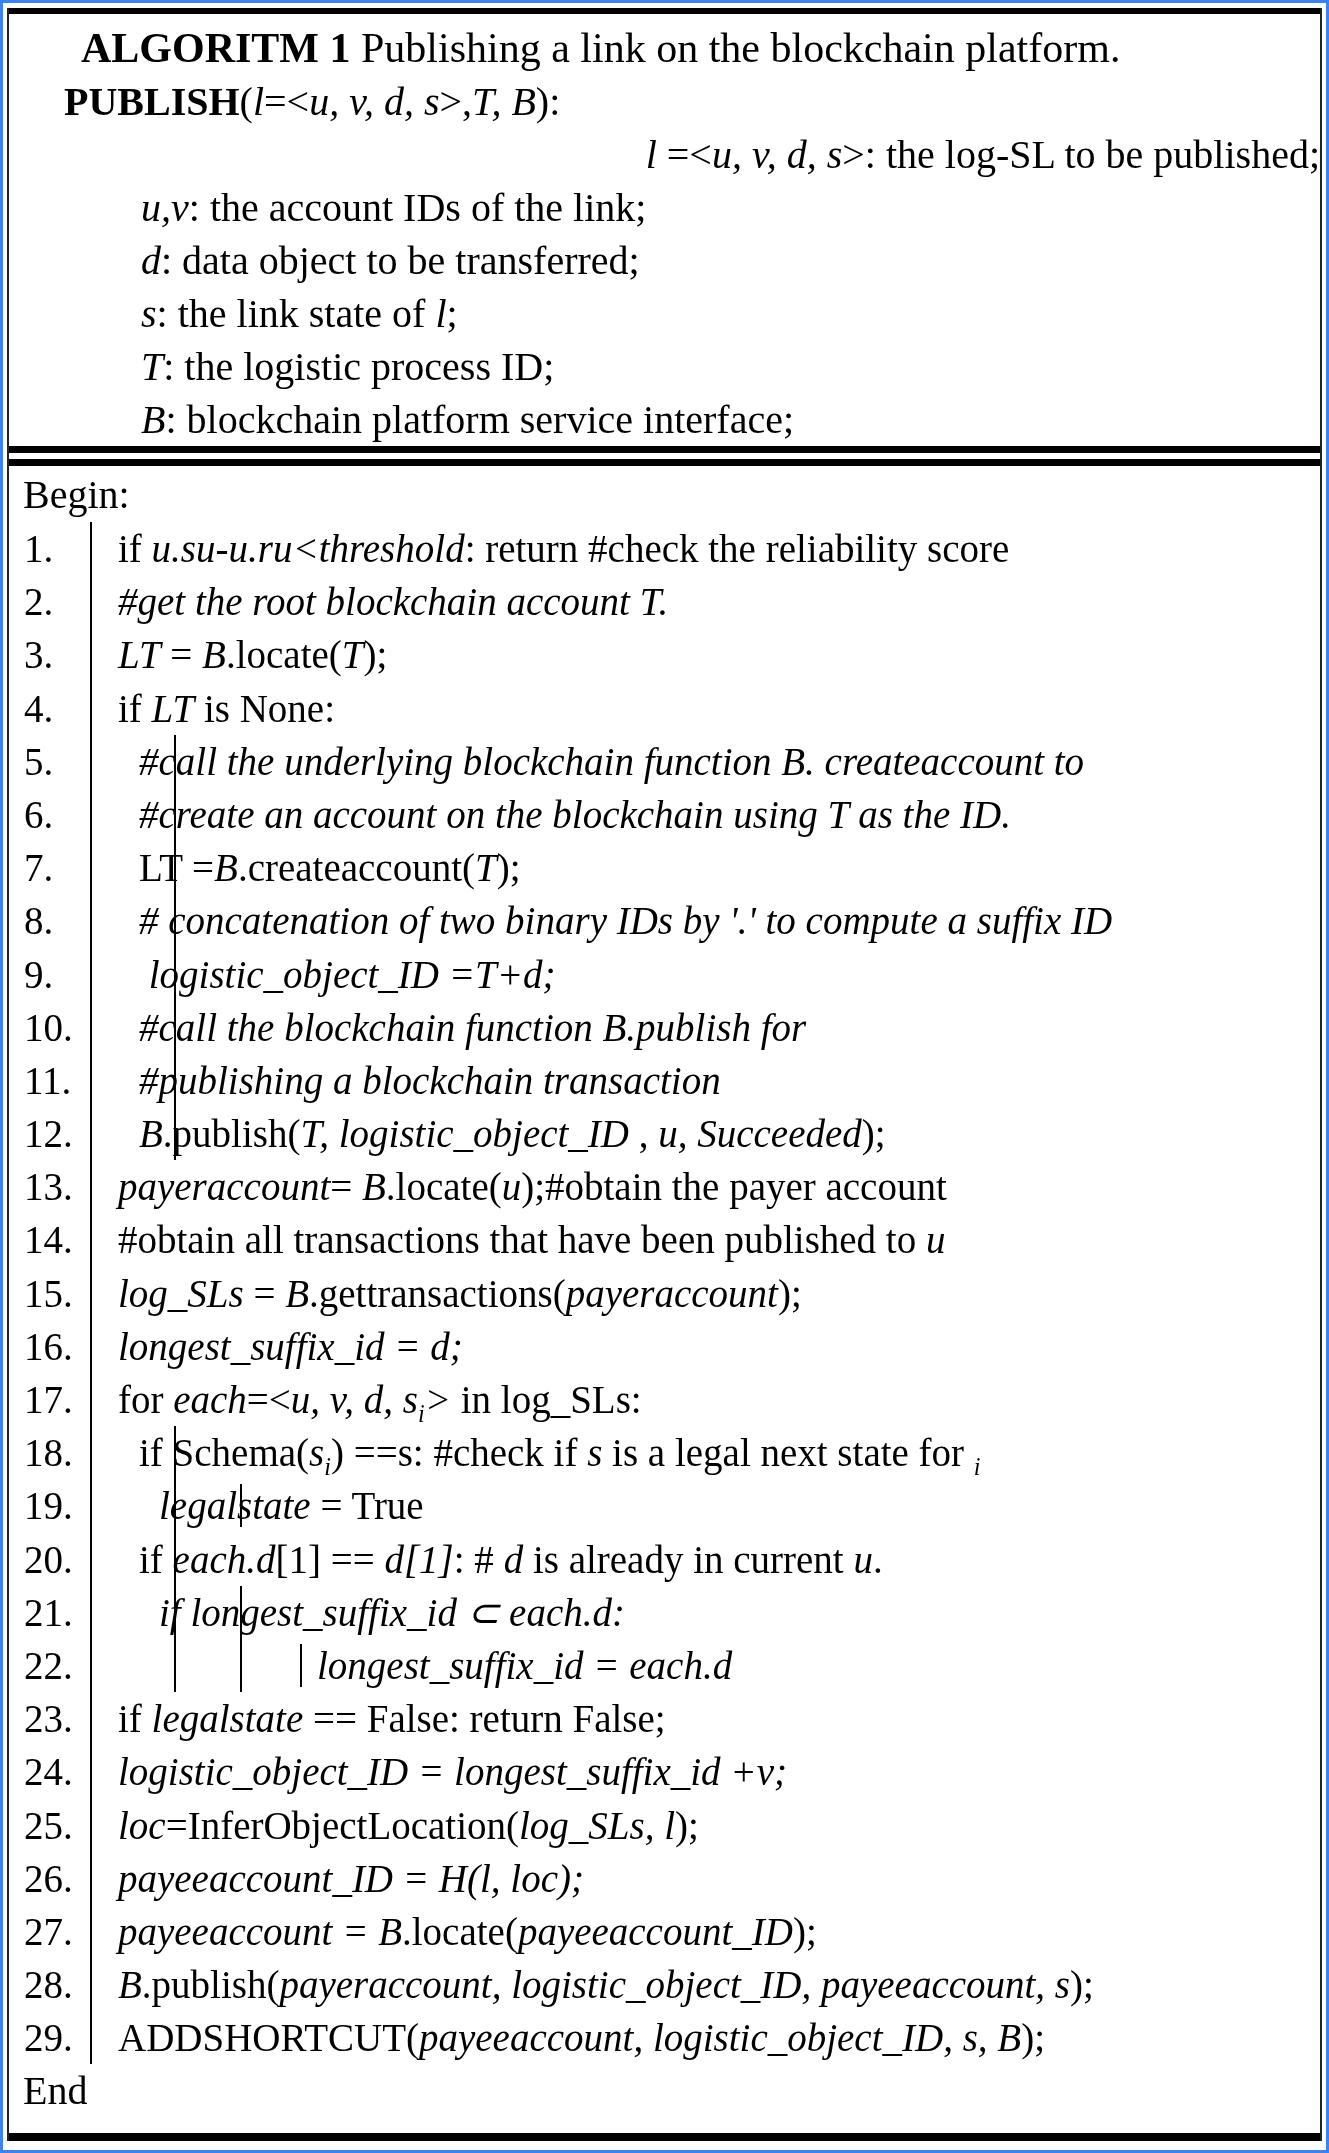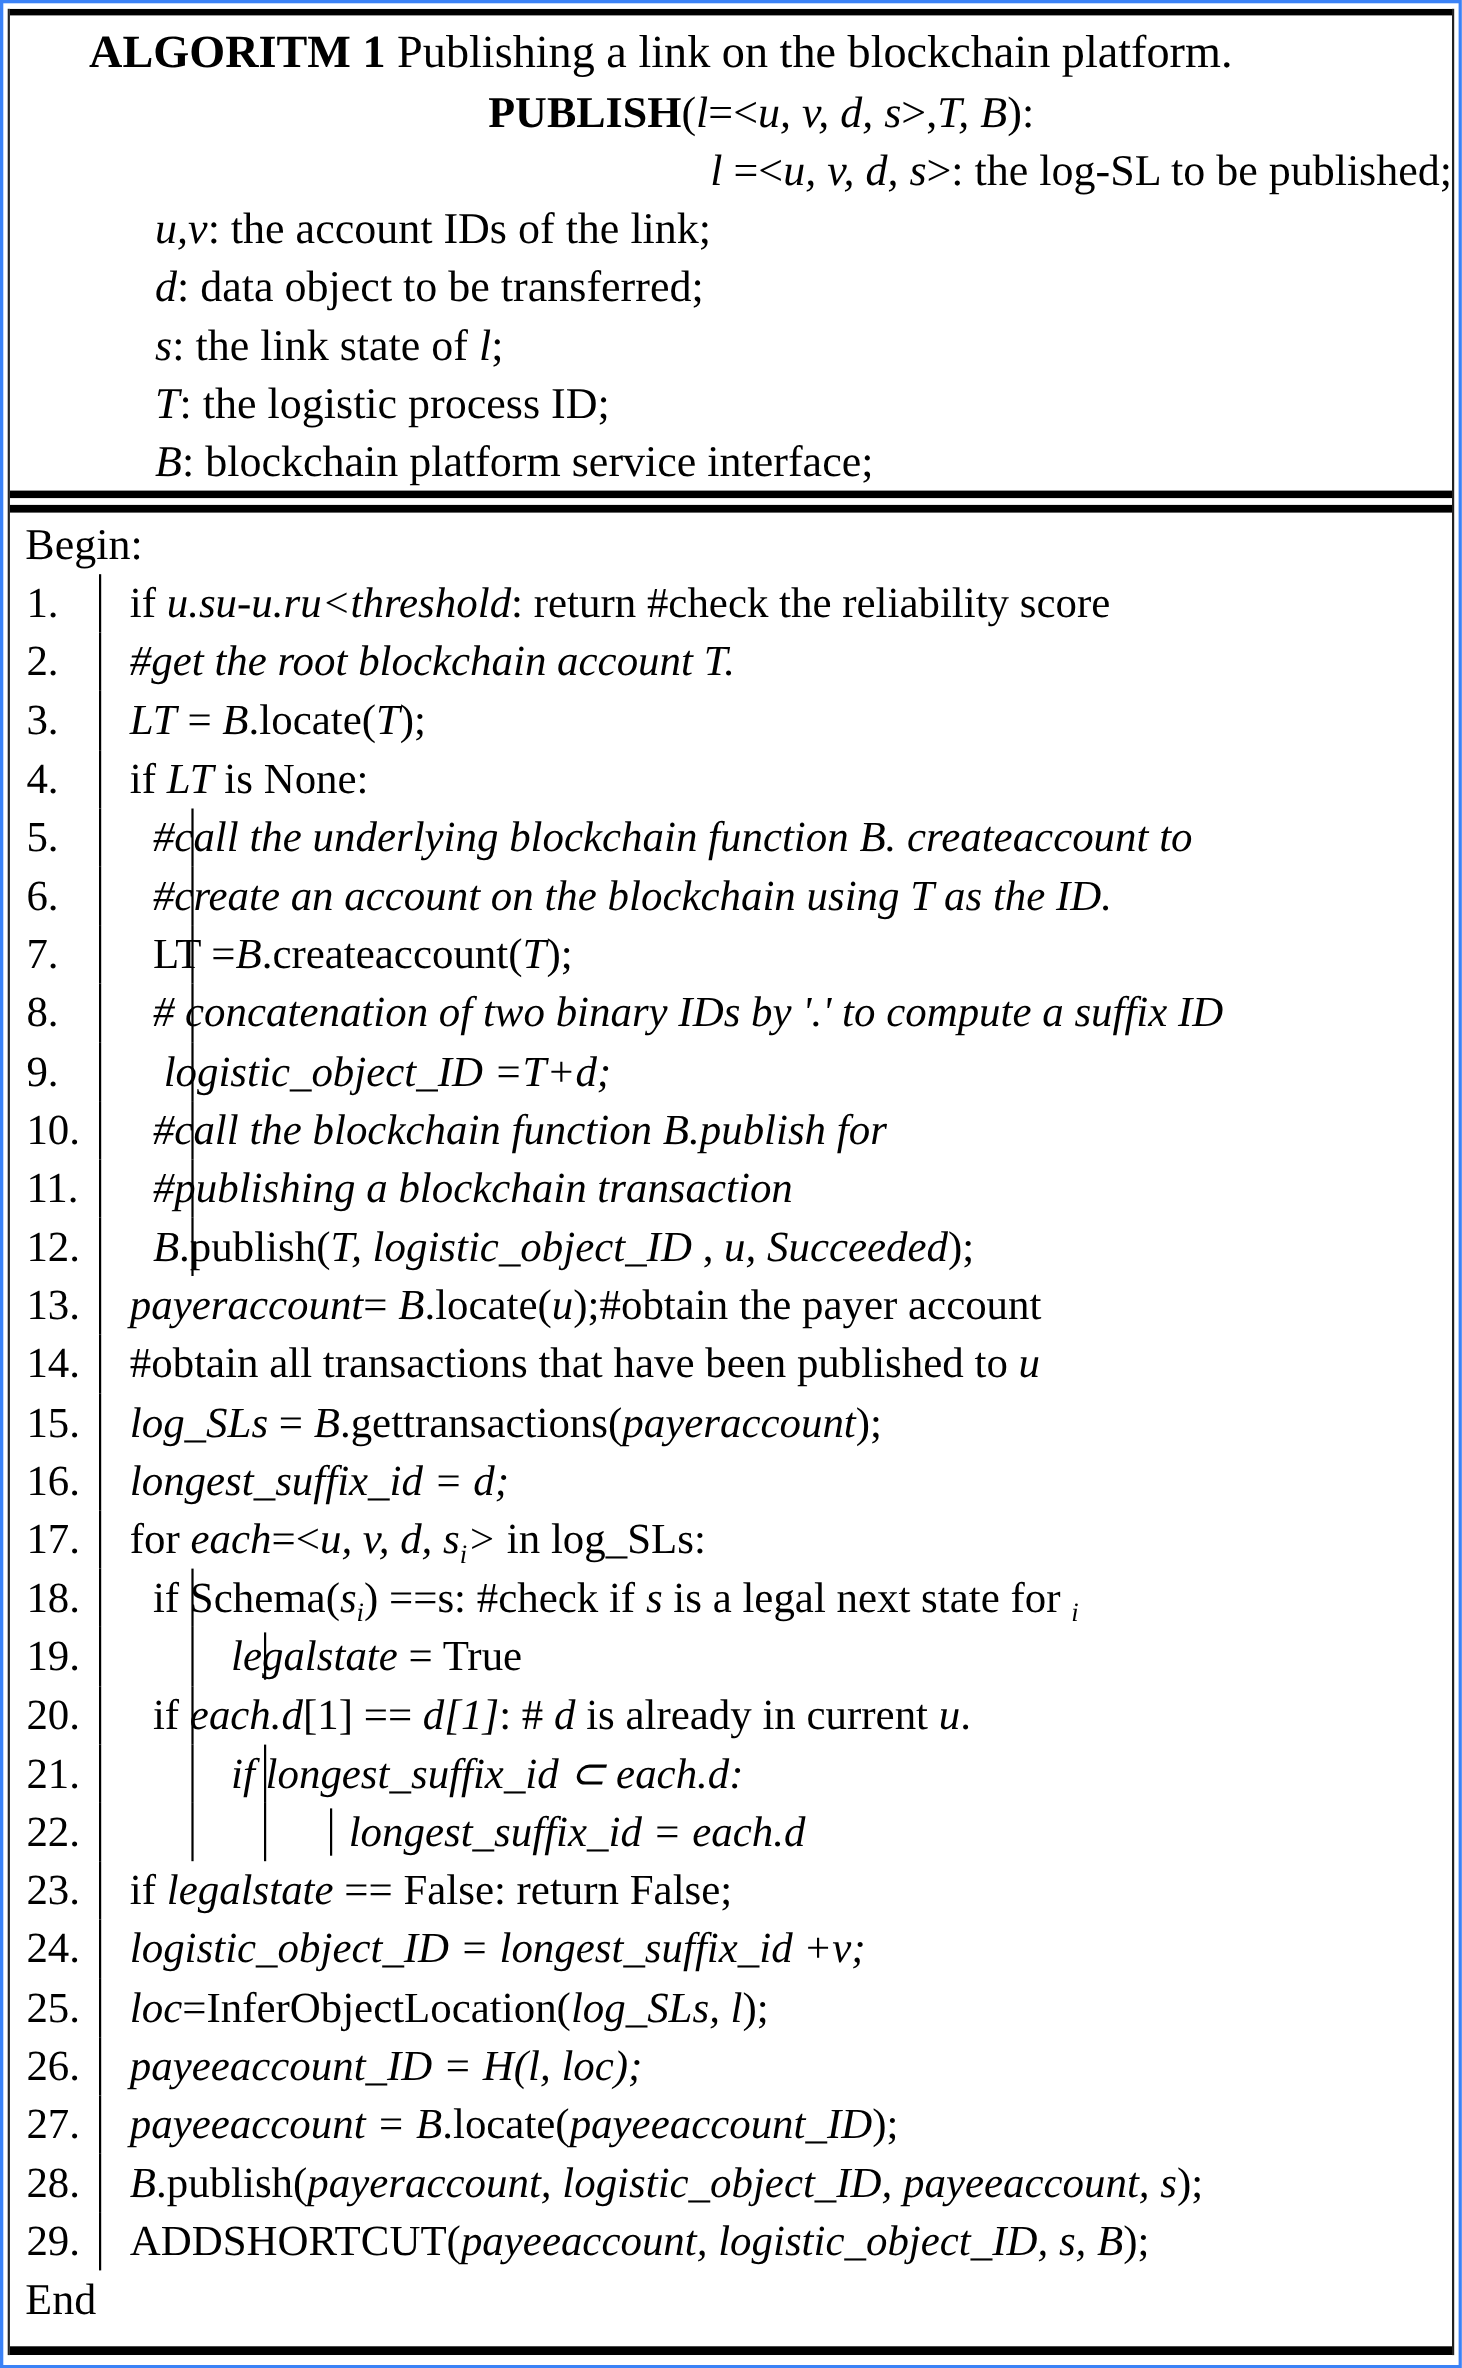--- a/index.html
+++ b/index.html
@@ -16,21 +16,21 @@
   .inner{
     height:100%;box-sizing:border-box;
     border-left:2px solid #222;border-right:2px solid #222;
     display:flex;flex-direction:column;overflow:hidden;
   }
   .toprule{height:6px;background:#000;flex:none;}
   
   .header{flex:none;padding-top:8px;}
   .h-line{line-height:53px;font-size:40px;white-space:nowrap;}
   .h-line.title{font-size:42px;padding-left:72px;}
-  .h-line.sig{padding-left:55px;text-align:center;}
+  .h-line.sig{padding-left:55px;}
   .h-line.param{padding-left:132px;}
   .h-line.pfirst{padding-left:176px;text-align:right;}
   .bd{font-weight:bold;}
   .it{font-style:italic;}
   sub.sb{font-style:italic;font-size:0.62em;line-height:0;}
   
   .dblrule{flex:none;}
   .dblrule .dr{height:7px;background:#000;}
   .dblrule .gap{height:6px;background:#fff;}
   
@@ -40,21 +40,21 @@
   #rows{flex:none;}
   .row{height:53.2px;display:flex;}
   .num{width:81px;flex:none;box-sizing:border-box;padding-left:15px;line-height:53.2px;}
   .code{
     flex:1;border-left:2px solid #000;position:relative;
     line-height:53.2px;white-space:nowrap;overflow:visible;
   }
   .txt{display:inline-block;}
   .ind0{margin-left:26px;}
   .ind1{margin-left:47px;}
-  .ind2{margin-left:118px;}
+  .ind2{margin-left:67px;}
   .ind3{margin-left:225px;}
   .guide{position:absolute;top:0;bottom:0;width:2px;background:#000;}
   .bar{position:absolute;top:5px;height:43px;width:2px;background:#000;}
   .botrule{height:8px;background:#000;flex:none;margin-top:auto;}
 </style>
 </head>
 <body>
 
 <div class="frame">
   <div class="inner">

